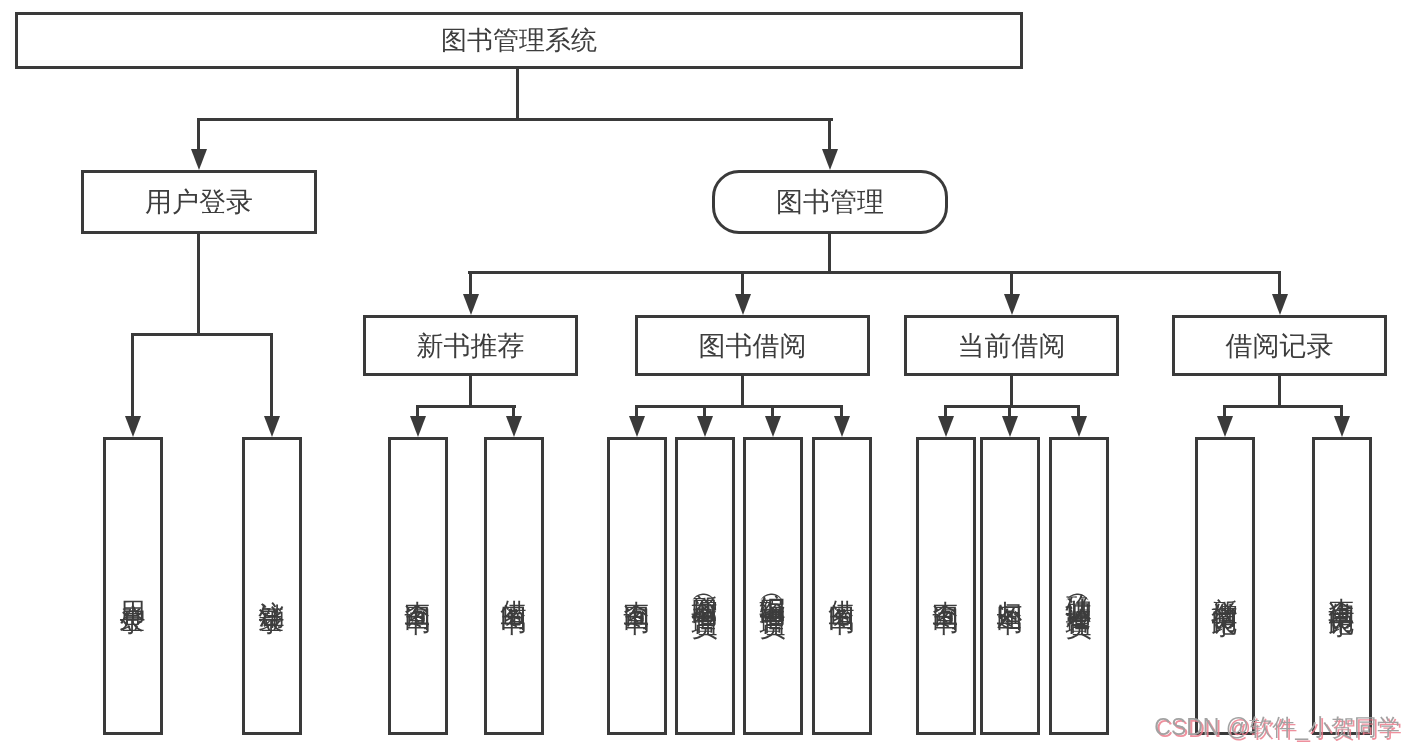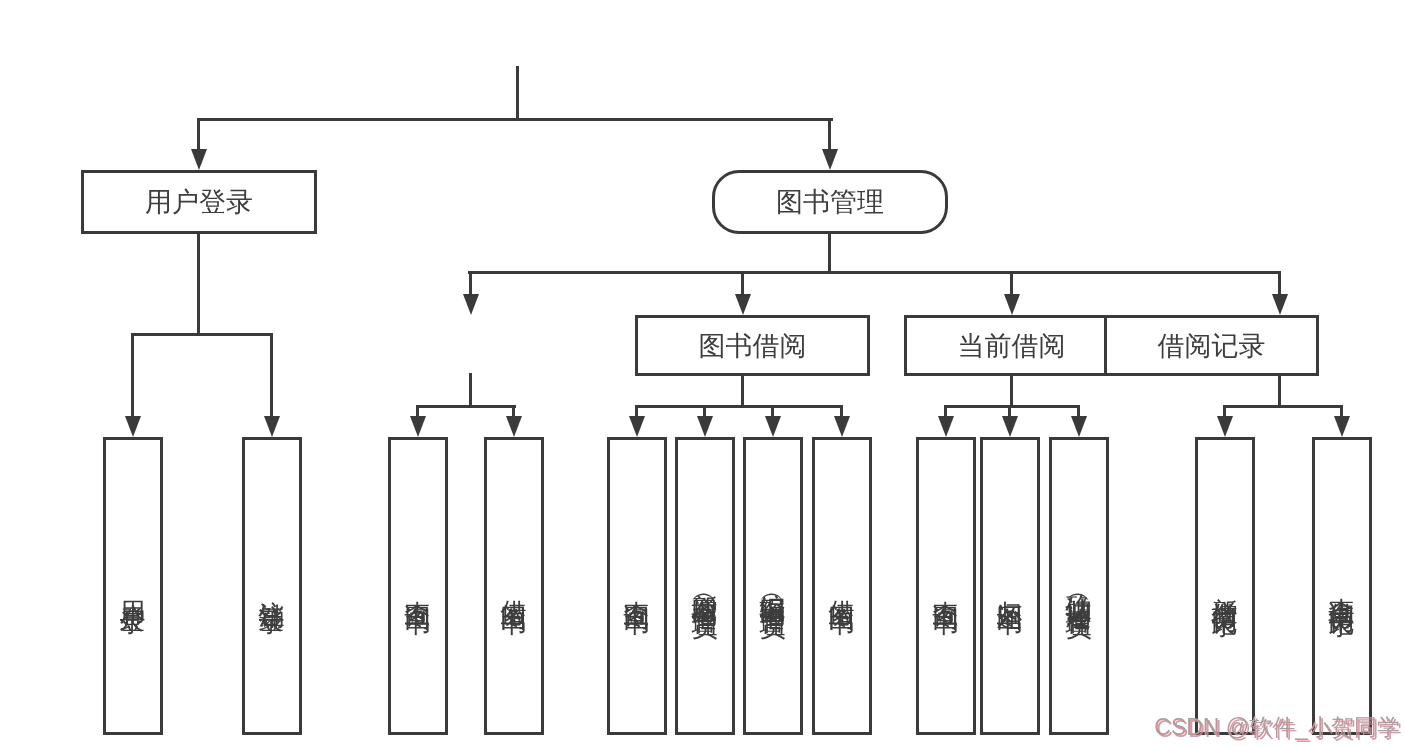--- a/index.html
+++ b/index.html
@@ -21,21 +21,21 @@
     top:437px;width:60px;height:298px;
     writing-mode:vertical-rl;text-orientation:mixed;
     font-size:26px;letter-spacing:3px;line-height:1;
   }
   #n-root{left:15px;top:12px;width:1008px;height:57px;font-size:26px;}
   #n-l2-0{left:81px;top:170px;width:236px;height:64px;}
   #n-l2-1{left:712px;top:170px;width:236px;height:64px;border-radius:27px;}
   #n-l3-0{left:363px;top:315px;width:215px;height:61px;}
   #n-l3-1{left:635px;top:315px;width:235px;height:61px;}
   #n-l3-2{left:904px;top:315px;width:215px;height:61px;}
-  #n-l3-3{left:1104px;top:315px;width:215px;height:61px;}
+  #n-l3-3{left:1172px;top:315px;width:215px;height:61px;}
   #n-leaf-0{left:103px;}  #n-leaf-1{left:242px;}
   #n-leaf-2{left:388px;}  #n-leaf-3{left:484px;}
   #n-leaf-4{left:607px;}  #n-leaf-5{left:675px;}
   #n-leaf-6{left:743px;}  #n-leaf-7{left:812px;}
   #n-leaf-8{left:916px;}  #n-leaf-9{left:980px;}
   #n-leaf-10{left:1049px;}
   #n-leaf-11{left:1195px;} #n-leaf-12{left:1312px;}
   
   .h{position:absolute;height:3px;background:#3a3a3a;}
   .v{position:absolute;width:3px;background:#3a3a3a;}
@@ -86,24 +86,26 @@
     text-shadow:2px 2px 0 rgba(235,125,140,0.85);
     white-space:nowrap;
     margin-left:28px;
   }
 </style>
 </head>
 <body>
 
 <div id="canvas">
 
+  <div class="box" id="n-root">图书管理系统</div>
 
   <div class="box" id="n-l2-0">用户登录</div>
   <div class="box" id="n-l2-1">图书管理</div>
 
+  <div class="box" id="n-l3-0">新书推荐</div>
   <div class="box" id="n-l3-1">图书借阅</div>
   <div class="box" id="n-l3-2">当前借阅</div>
   <div class="box" id="n-l3-3">借阅记录</div>
 
   <div class="box leaf" id="n-leaf-0">用户登录</div>
   <div class="box leaf" id="n-leaf-1">注销登录</div>
   <div class="box leaf" id="n-leaf-2">查询图书</div>
   <div class="box leaf" id="n-leaf-3">借阅图书</div>
   <div class="box leaf" id="n-leaf-4">查询图书</div>
   <div class="box leaf" id="n-leaf-5">新增图书（管理员）</div>

